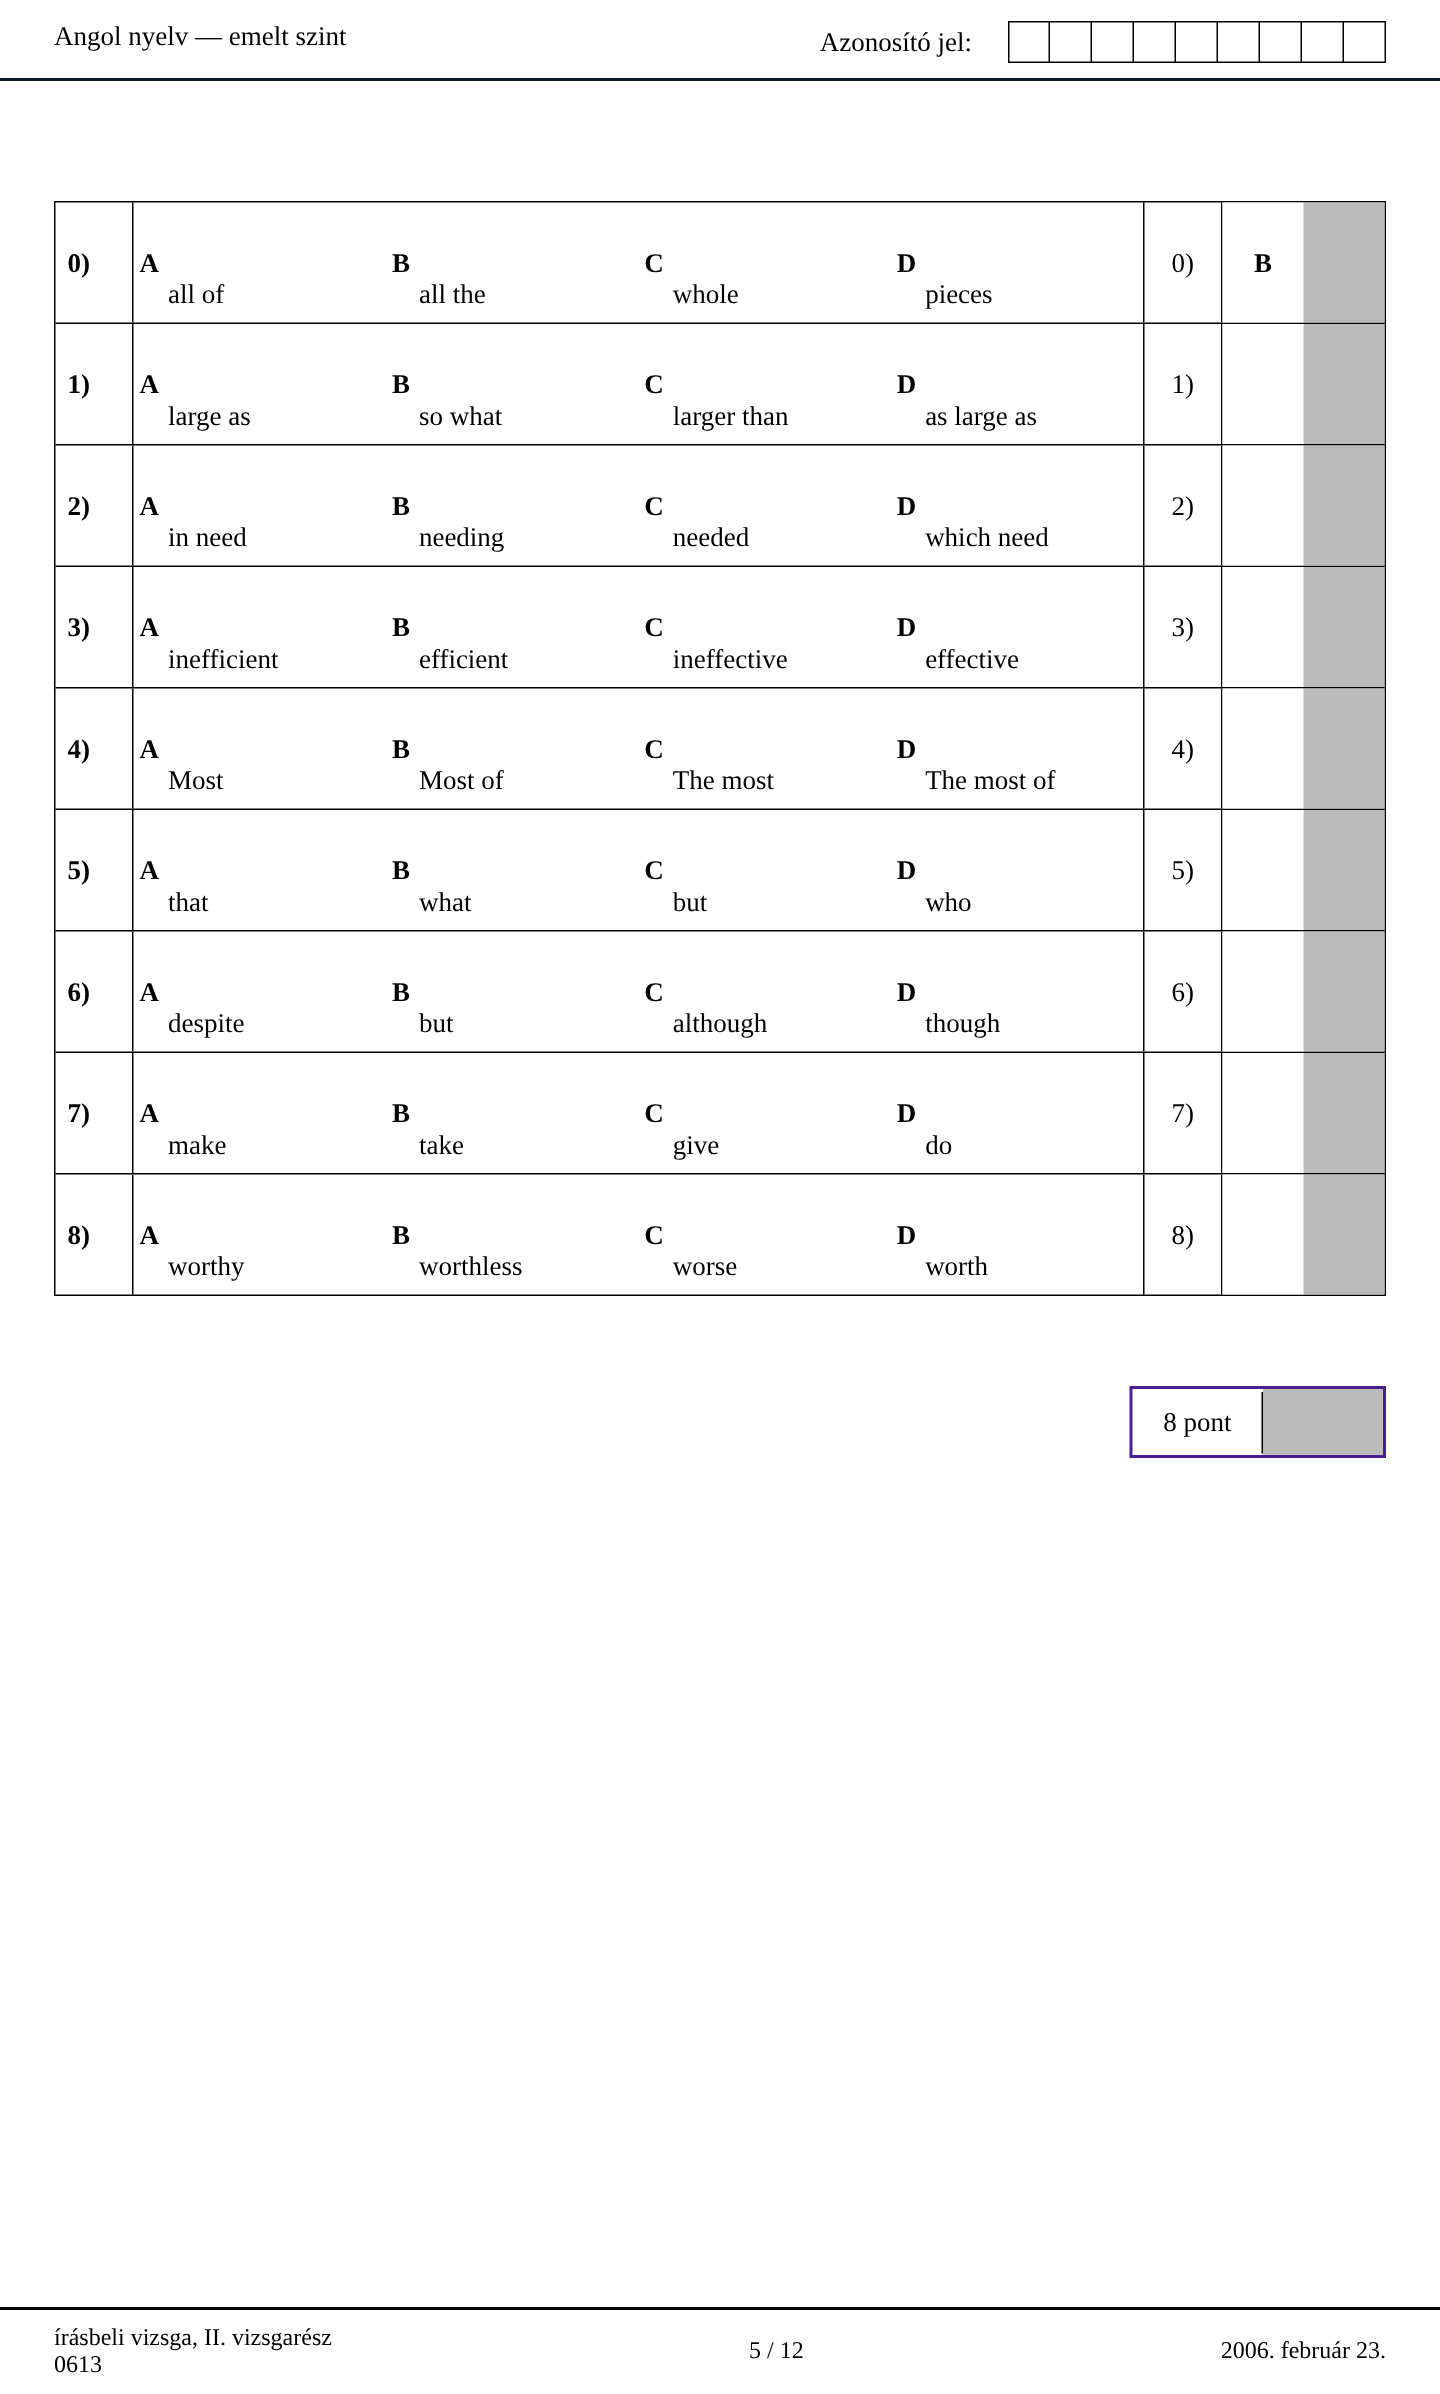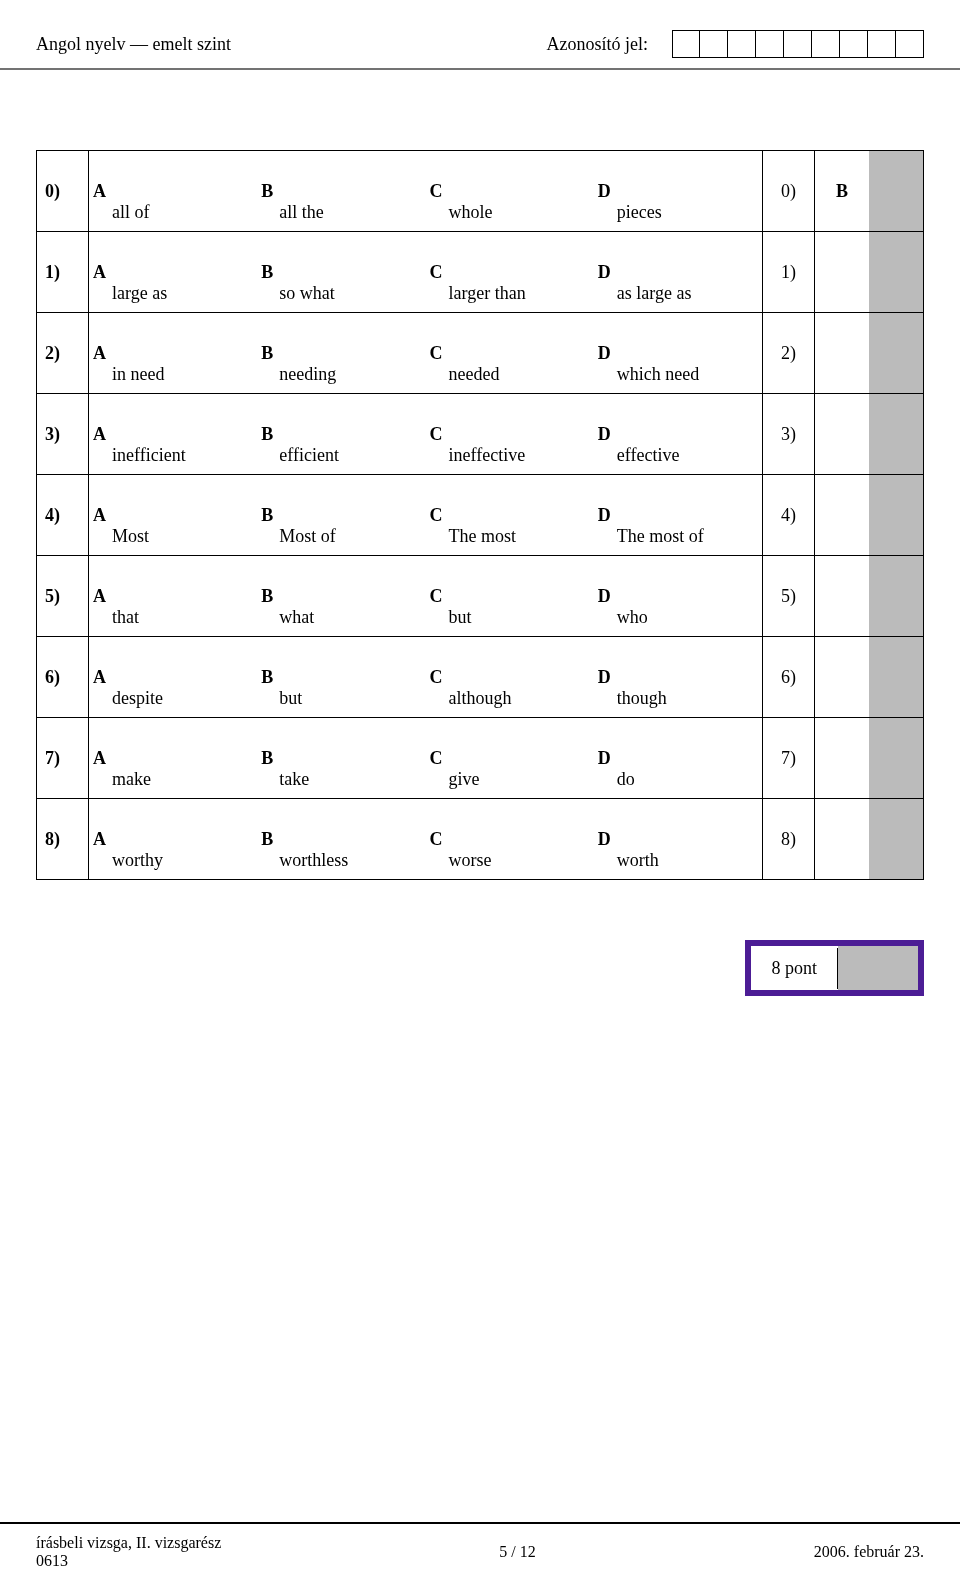--- a/index.html
+++ b/index.html
@@ -9,24 +9,22 @@
       background: #fff;
       color: #000;
       width: 960px;
       min-height: 1596px;
       position: relative;
     }
 
     .header {
       display: flex;
       justify-content: space-between;
-      align-items: center;
       padding: 14px 36px 10px 36px;
-      border-bottom: 2px solid #737373;
-      margin-top: 16px;
+      border-bottom: 2px solid #0f172a;
     }
 
     .header-title {
       font-size: 18px;
       font-weight: normal;
     }
 
     .azonosito {
       display: flex;
       align-items: center;
@@ -57,38 +55,38 @@
       display: flex;
       justify-content: flex-end;
       margin-top: 60px;
       padding-right: 0;
     }
 
     .score-box {
       display: flex;
       align-items: center;
       gap: 0;
-      border: 6px solid #4c1d95;
+      border: 2px solid #4c1d95;
     }
 
     .score-label {
       font-size: 18px;
       padding: 10px 20px;
       border-right: 1px solid #000;
     }
 
     .score-value-box {
       width: 80px;
       height: 44px;
       background: #bbb;
     }
 
     .footer {
       position: absolute;
-      bottom: 16px;
+      bottom: 0;
       left: 0;
       right: 0;
       border-top: 2px solid #000;
       display: flex;
       justify-content: space-between;
       align-items: center;
       padding: 10px 36px;
       font-size: 16px;
     }
 

